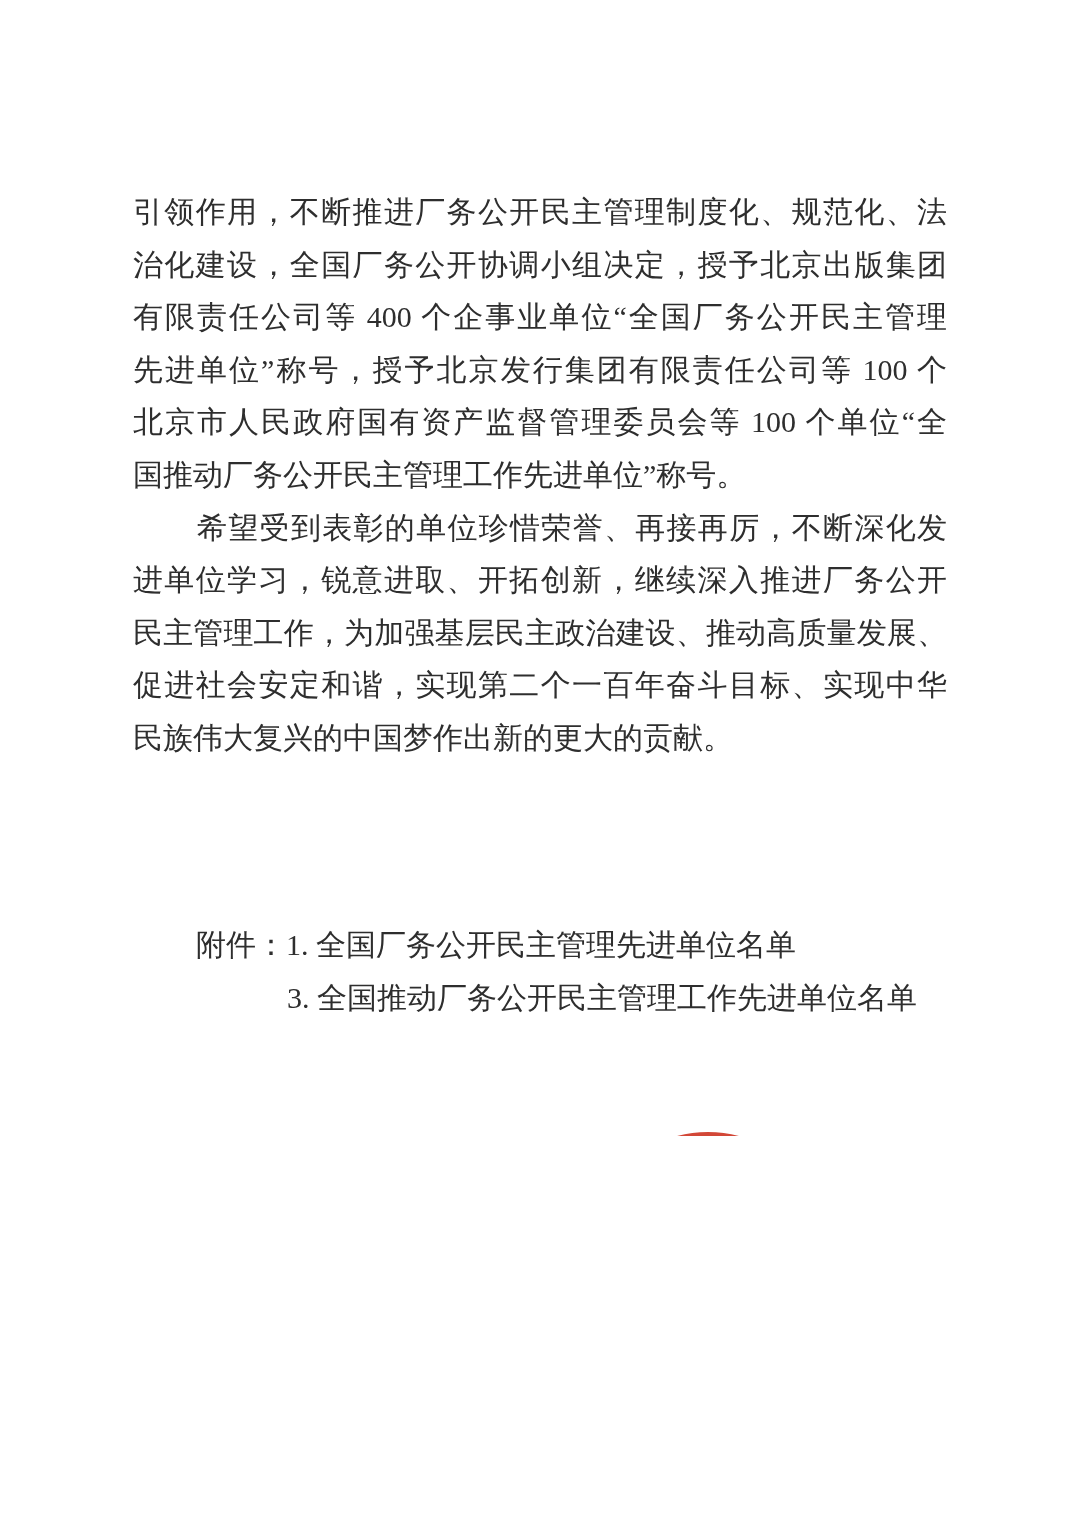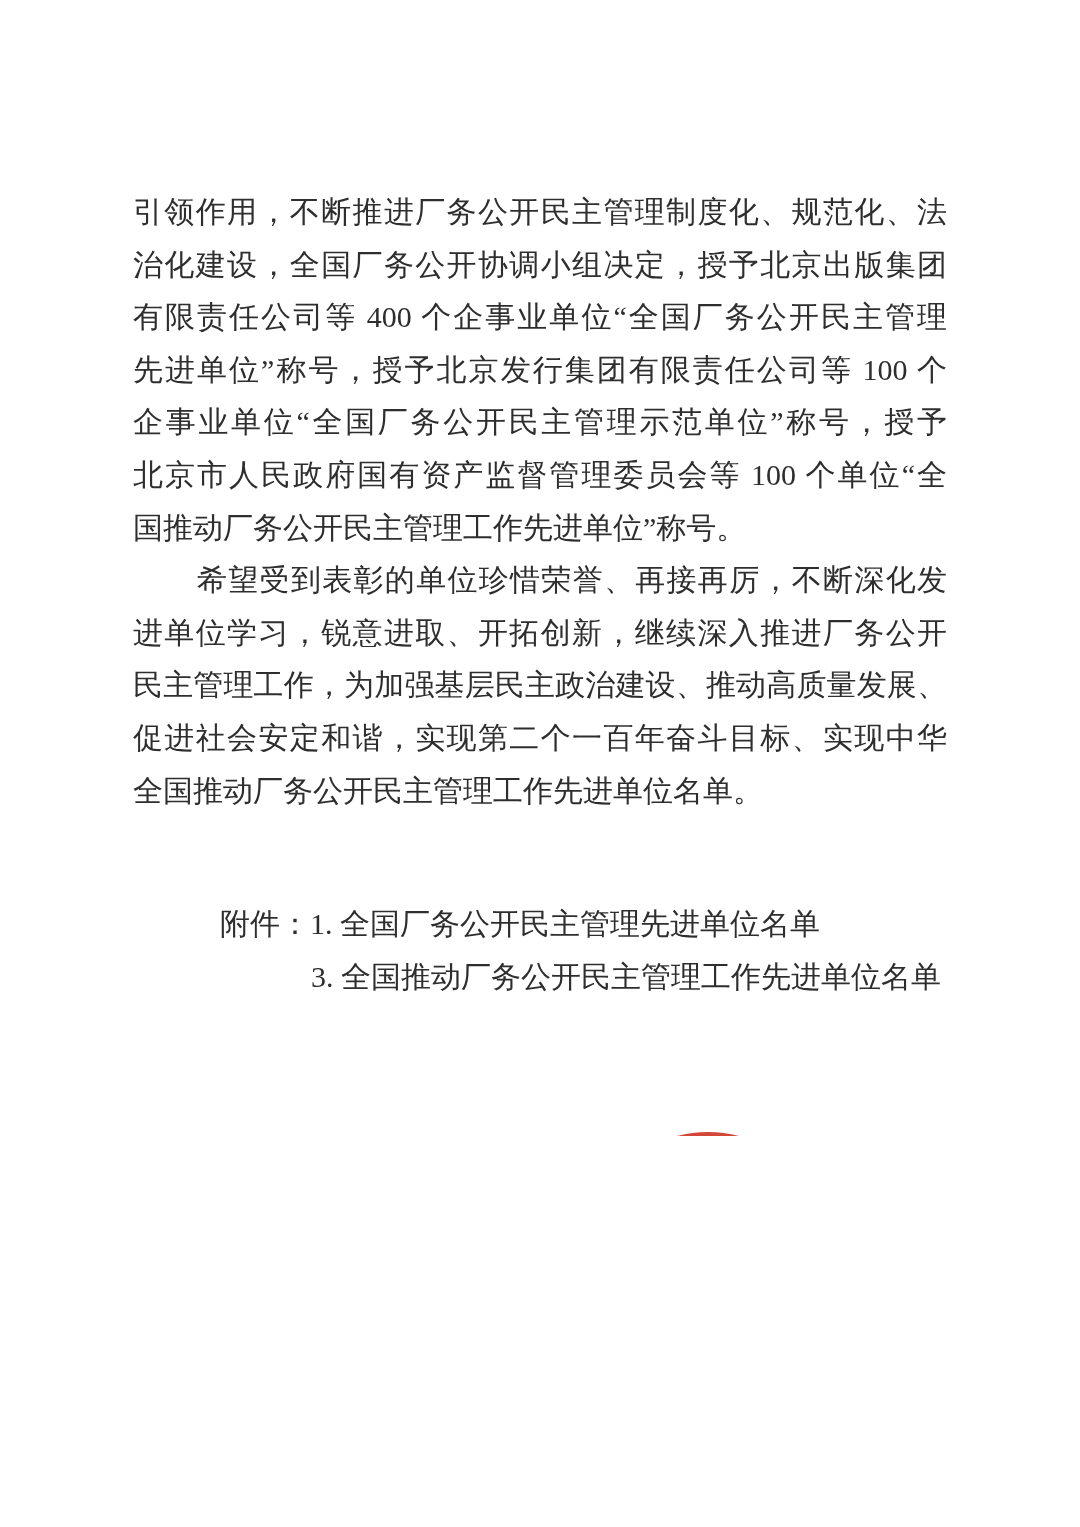--- a/index.html
+++ b/index.html
@@ -23,26 +23,25 @@
     color: #2e2e2e;
   }
   .line { text-align: justify; text-align-last: justify; }
   .line.indent { text-indent: 64px; }
   .line.short { text-align: right; text-align-last: left; white-space: nowrap; }
 
   
   .attachments {
     position: absolute;
     left: 196px;
-    top: 898px;
+    top: 919px;
     width: 780px;
     font-size: 30px;
     line-height: 52.6px;
     color: #2e2e2e;
-    margin-left: 24px;
   }
   .att-row { white-space: nowrap; }
   .att-row.cont { padding-left: 91px; }
 
   
   .sign-block {
     position: absolute;
     left: 518px;
     top: 1204px;
     width: 380px;
@@ -100,28 +99,27 @@
 </head>
 <body>
 
 <div class="page">
 
   <div class="doc-text">
     <div class="line">引领作用，不断推进厂务公开民主管理制度化、规范化、法</div>
     <div class="line">治化建设，全国厂务公开协调小组决定，授予北京出版集团</div>
     <div class="line">有限责任公司等 400 个企事业单位“全国厂务公开民主管理</div>
     <div class="line">先进单位”称号，授予北京发行集团有限责任公司等 100 个</div>
-    <div class="line">企事业单位“全国厂务公开民主管理示范单位”称号，授予</div>
     <div class="line">北京市人民政府国有资产监督管理委员会等 100 个单位“全</div>
     <div class="line short">国推动厂务公开民主管理工作先进单位”称号。</div>
     <div class="line indent">希望受到表彰的单位珍惜荣誉、再接再厉，不断深化发</div>
     <div class="line">进单位学习，锐意进取、开拓创新，继续深入推进厂务公开</div>
     <div class="line">民主管理工作，为加强基层民主政治建设、推动高质量发展、</div>
     <div class="line">促进社会安定和谐，实现第二个一百年奋斗目标、实现中华</div>
-    <div class="line short">全国推动厂务公开民主管理工作先进单位名单。</div>
+    <div class="line short">民族伟大复兴的中国梦作出新的更大的贡献。</div>
   </div>
 
   <div class="attachments">
     <div class="att-row">
       <span>附件：</span><span>1. 全国厂务公开民主管理先进单位名单</span>
     </div>
     <div class="att-row cont">
       <span>3. 全国推动厂务公开民主管理工作先进单位名单</span>
     </div>
   </div>

